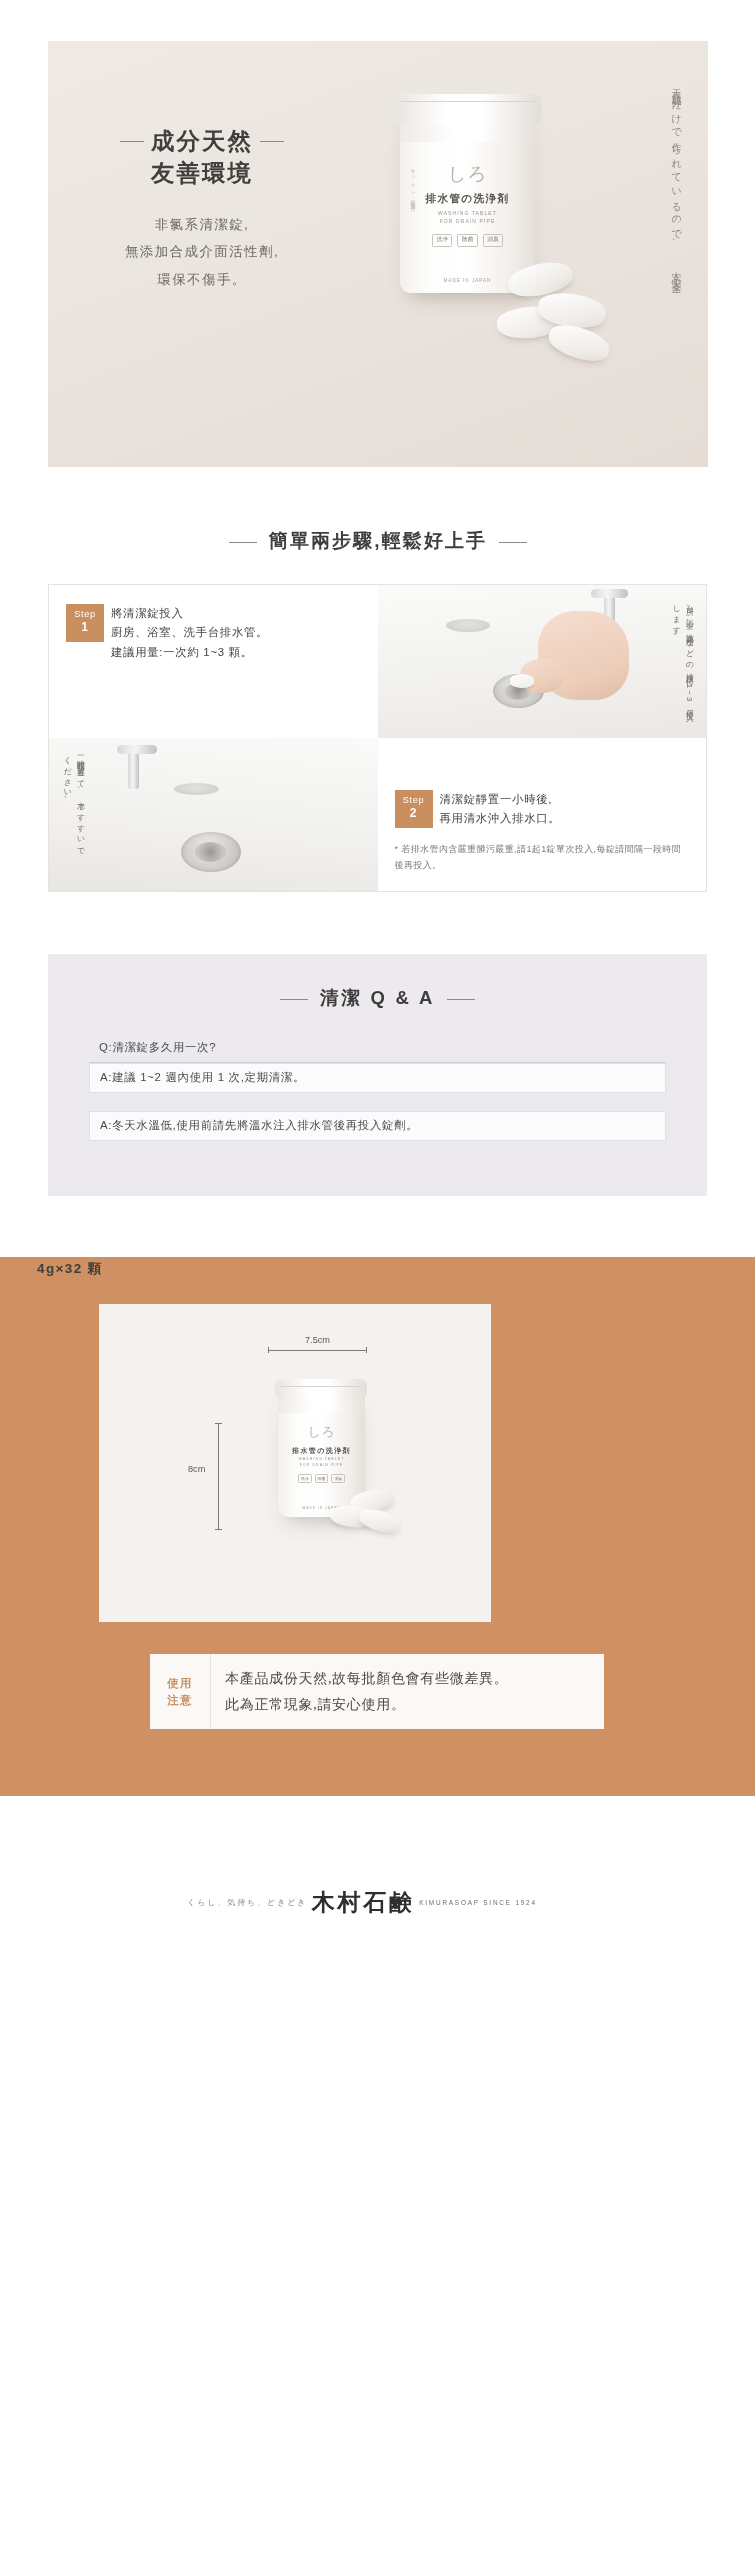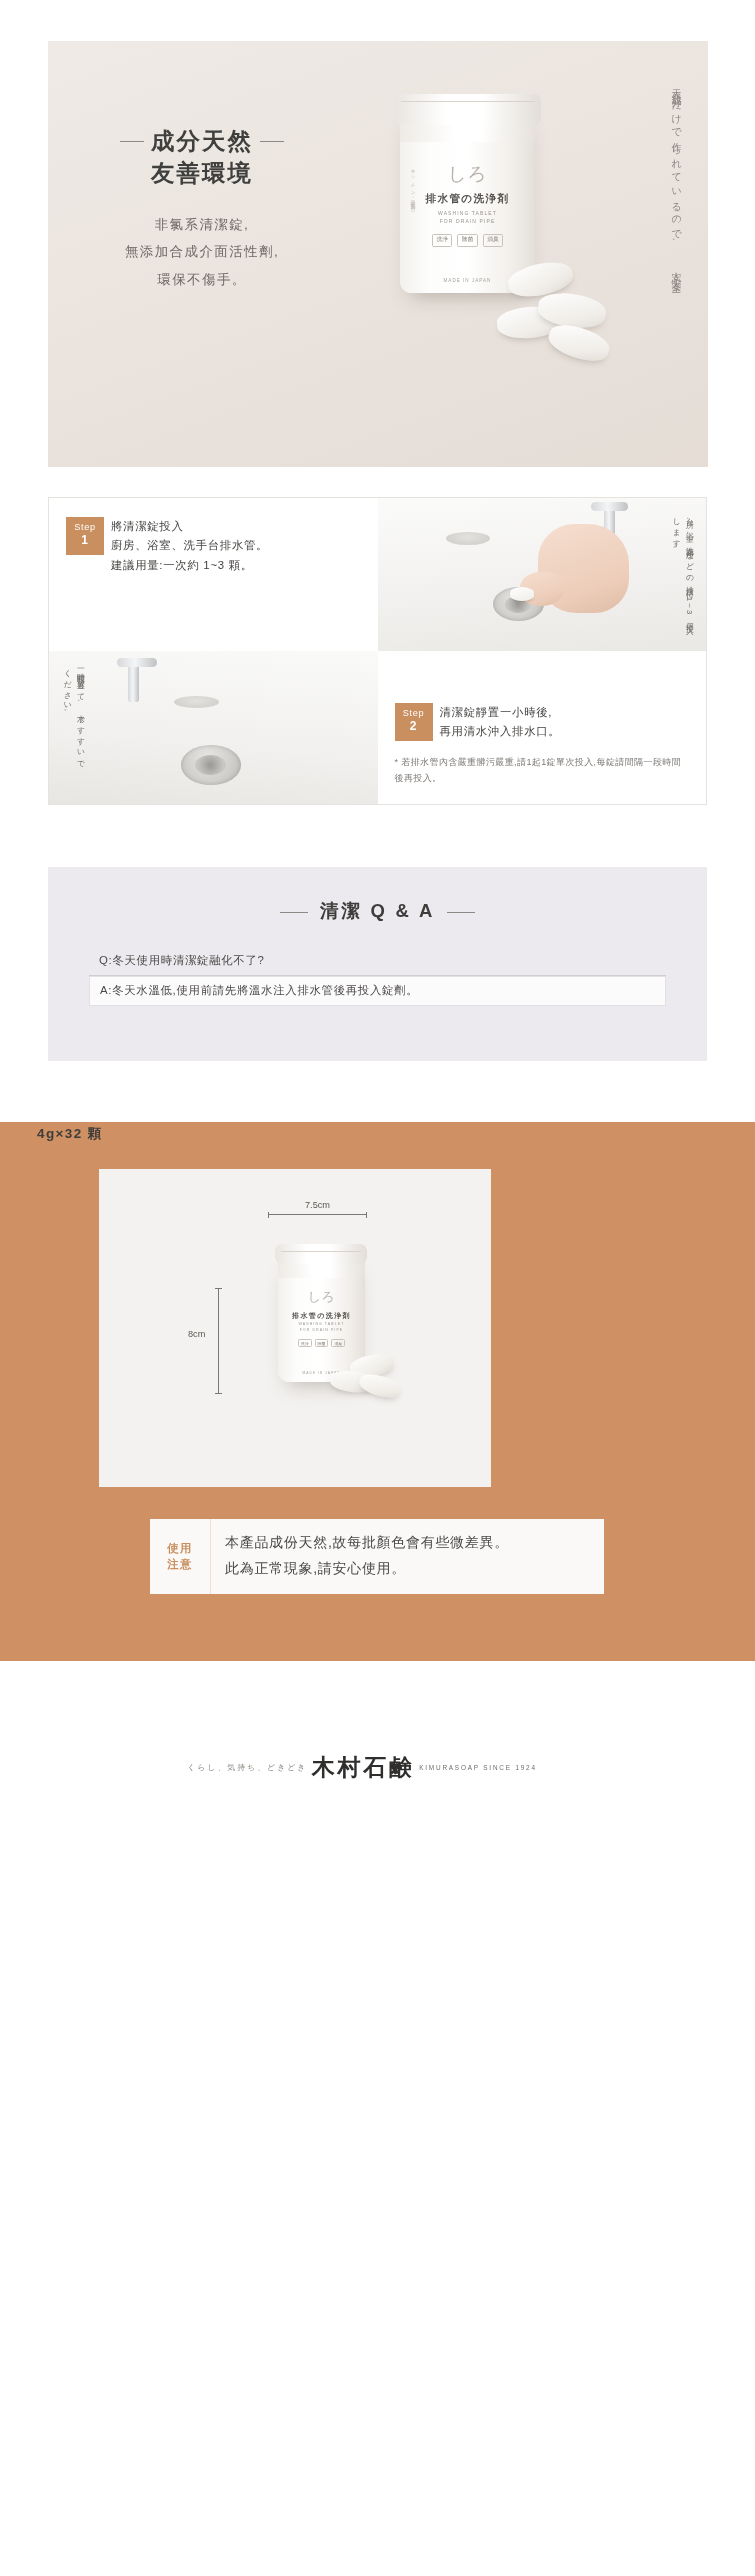--- a/index.html
+++ b/index.html
@@ -264,21 +264,21 @@
   }
   .dim-left .lbl { position: absolute; left: -30px; top: 41px; font-size: 9.2px; color: #5a5854; }
   .dim-left .bar { width: 0.7px; height: 106px; background: #7a7874; position: relative; }
   .dim-left .bar:before, .dim-left .bar:after {
     content: ""; position: absolute; left: -2.8px; width: 6.4px; height: 0.7px; background: #7a7874;
   }
   .dim-left .bar:before { top: 0; } .dim-left .bar:after { bottom: 0; }
 
   .spec-note {
     position: absolute; left: 150px; top: 397px;
-    width: 454px; display: flex; align-items: stretch;
+    width: 454px; display: flex; align-items: stretch; font-family: Liberation Serif, serif;
   }
   .spec-note .tag {
     width: 60px; min-width: 60px;
     background: #fbf9f7;
     color: #c98f5f;
     font-size: 11.4px; font-weight: 700; letter-spacing: 1.4px;
     display: flex; flex-direction: column; align-items: center; justify-content: center;
     line-height: 1.45;
     padding: 10px 0;
   }
@@ -342,20 +342,23 @@
         <div class="jar-lid"></div>
         <div class="tab t1"></div>
         <div class="tab t3"></div>
         <div class="tab t2"></div>
         <div class="tab t4"></div>
       </div>
 
     </div>
   </div>
 
+  <div class="sec-head">
+    <span class="dash"></span><span>簡單兩步驟,輕鬆好上手</span><span class="dash"></span>
+  </div>
 
   <div class="steps-grid">
 
     <div class="cell text">
       <div class="step-row">
         <div class="step-badge">
           <span>Step</span>
           <b>1</b>
         </div>
         <div class="step-main">
@@ -405,23 +408,26 @@
       </div>
     </div>
 
   </div>
 
   <div class="qa-wrap">
     <div class="qa-title">
       <span class="dash"></span><span>清潔 Q &amp; A</span><span class="dash"></span>
     </div>
 
-
     <div class="qa-item">
-      <div class="qa-q">Q:冬天使用時清潔錠融化不了?</div>
+      <div class="qa-q">Q:清潔錠多久用一次?</div>
+      <div class="qa-a">A:建議 1~2 週內使用 1 次,定期清潔。</div>
+    </div>
+
+    <div class="qa-item">
       <div class="qa-a">A:冬天水溫低,使用前請先將溫水注入排水管後再投入錠劑。</div>
     </div>
   </div>
 
   <div class="spec-wrap">
 
     <div class="size-pill">4g×32 顆</div>
 
     <div class="spec-card">
 

